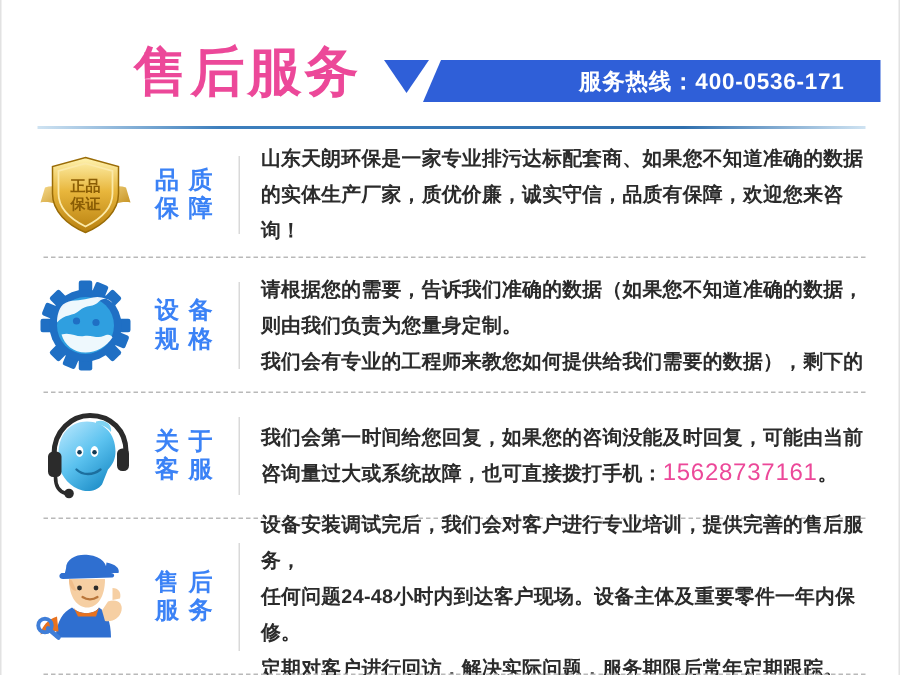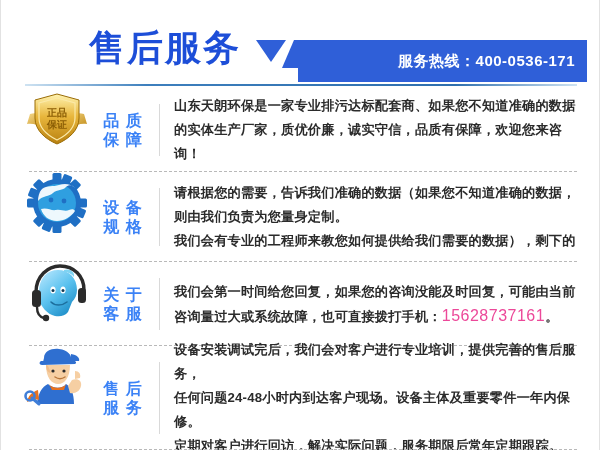--- a/index.html
+++ b/index.html
@@ -57,43 +57,43 @@
     line-height: 13px;
     white-space: nowrap;
   }
   .header-title {
     position: absolute;
     left: 88px;
     top: 26px;
     font-family: "Liberation Serif", "DejaVu Serif", serif;
     font-size: 36px;
     font-weight: bold;
-    color: #1d4ed8;
+    color: #ec4899;
     letter-spacing: 2px;
     line-height: 44px;
     white-space: nowrap;
   }
   .chevron-deco {
     position: absolute;
     left: 255px;
     top: 40px;
     width: 42px;
     height: 28px;
   }
   .hotline-bar {
     position: absolute;
     left: 297px;
     top: 40px;
     right: 14px;
-    height: 42px;
+    height: 28px;
     background: #2f5fd8;
     display: flex;
     align-items: center;
     justify-content: flex-end;
-    padding-right: 12px;
+    padding-right: 24px;
     box-sizing: border-box;
   }
   .hotline-text {
     color: #ffffff;
     font-size: 15px;
     font-weight: bold;
     letter-spacing: 0.5px;
     white-space: nowrap;
   }
   .header-rule {
@@ -119,20 +119,21 @@
     right: 22px;
     bottom: 0;
     height: 0;
     border-top: 1px dashed #b9b9b9;
   }
   .icon-cell {
     width: 84px;
     min-width: 84px;
     height: 100%;
     display: flex;
+    align-items: center;
     justify-content: center;
   }
   .label-cell {
     width: 48px;
     min-width: 48px;
     color: #3b82f6;
     font-size: 16px;
     font-weight: bold;
     line-height: 19px;
     text-align: center;

